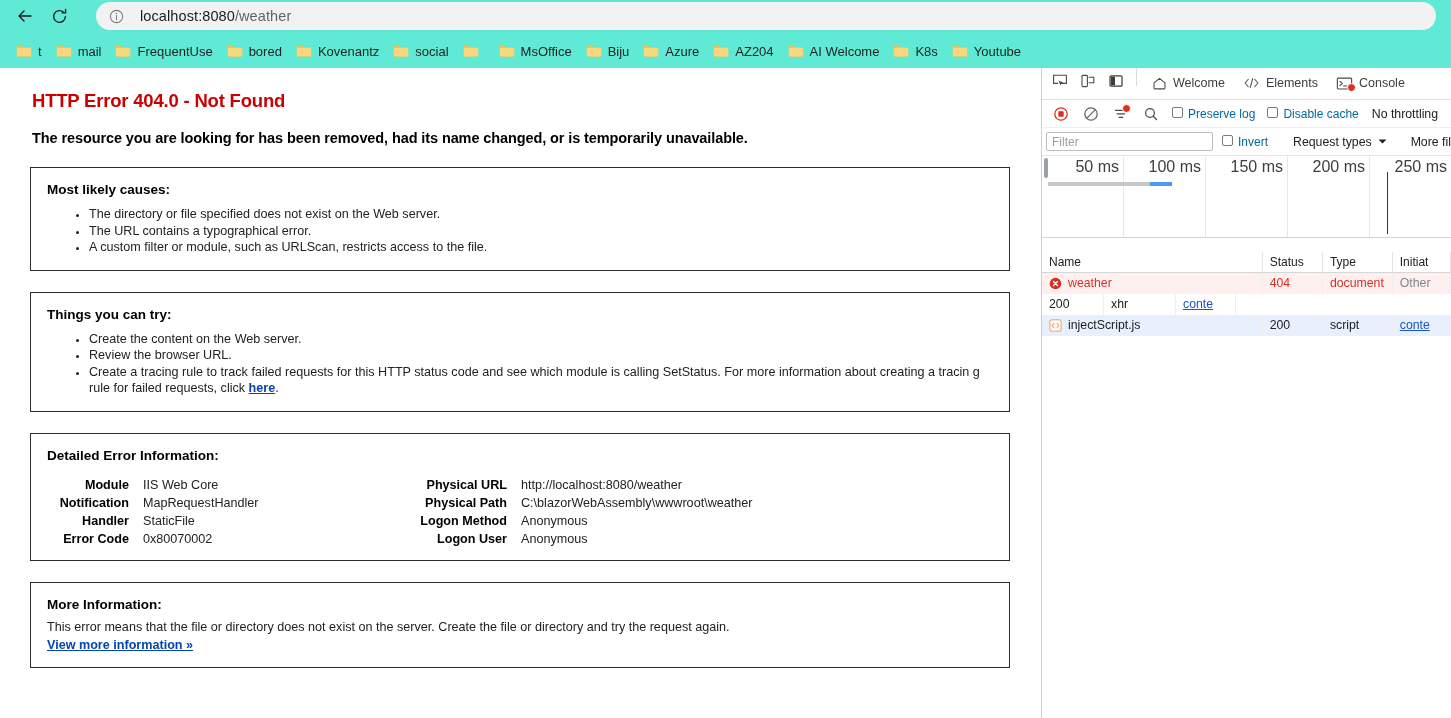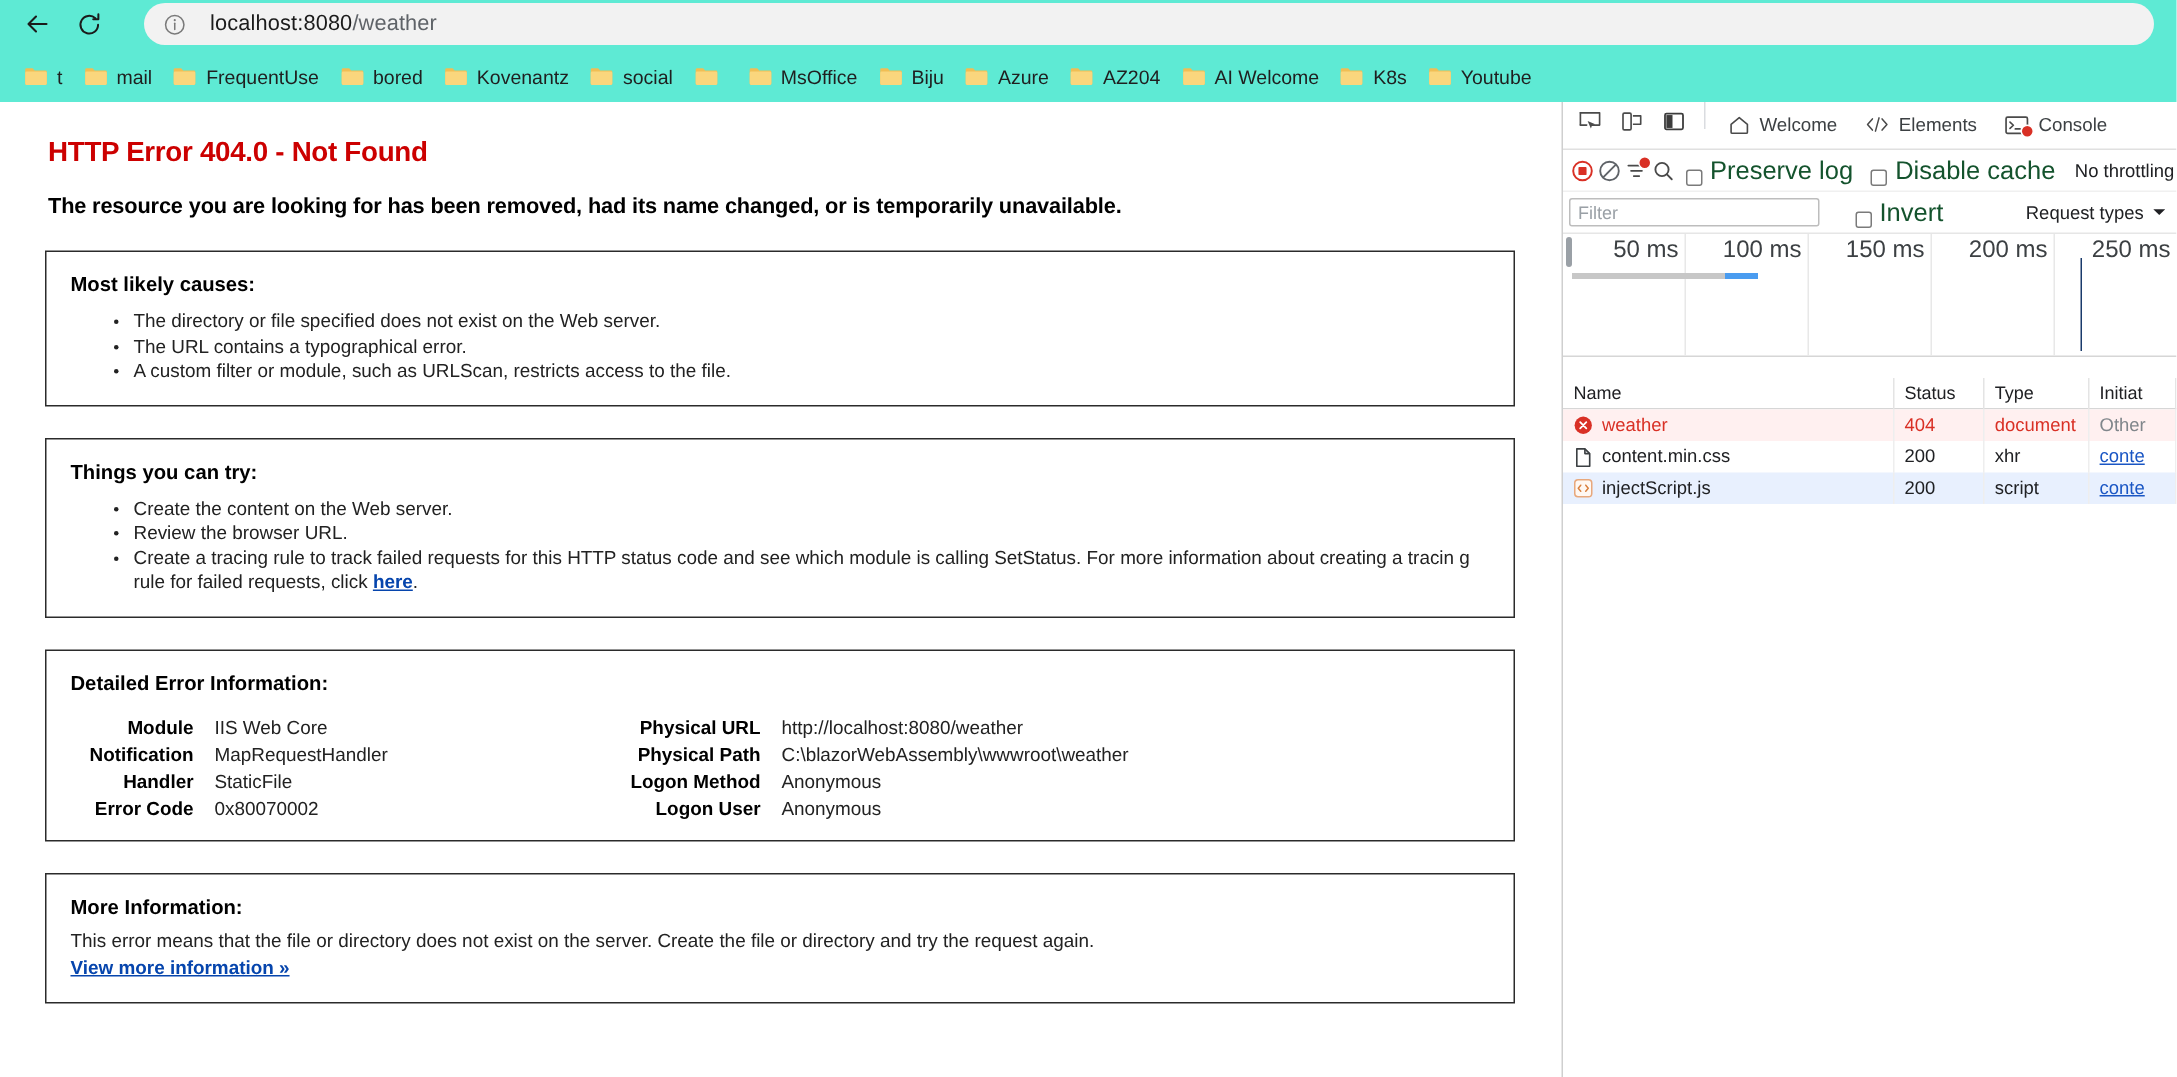--- a/index.html
+++ b/index.html
@@ -138,31 +138,31 @@
     height: 28px; display: flex; align-items: center;
     padding-left: 5px; border-bottom: 1px solid #f0f0f0;
     gap: 2px;
   }
   .chk {
     width: 11px; height: 11px; border: 1px solid #7a7a7a;
     border-radius: 2px; background: #fff; display: inline-block;
     margin-right: 5px; flex: 0 0 auto;
   }
   .chk-label {
-    display: flex; align-items: flex-end; font-size: 17px;
-    color: #14532d; cursor: pointer; padding: 0 5px; white-space: nowrap;
+    display: flex; align-items: flex-start; font-size: 12px;
+    color: #0369a1; cursor: pointer; padding: 0 5px; white-space: nowrap;
   }
   .throttle {
     font-size: 12.3px; color: #202124; padding: 0 6px;
     cursor: pointer; white-space: nowrap;
   }
 
   #dt-filterbar {
     height: 28px; display: flex; align-items: center;
-    padding: 0 4px; border-bottom: 1px solid #e6e6e6; gap: 19px;
+    padding: 0 4px; border-bottom: 1px solid #e6e6e6; gap: 4px;
   }
   #filter-input {
     width: 167px; height: 19px; border: 1px solid #bdbdbd;
     border-radius: 2px; font-size: 12px; padding: 0 5px;
     font-family: "Liberation Sans", sans-serif; color: #202124;
     background: #fff; outline: none;
   }
   #filter-input::placeholder { color: #9aa0a6; }
   .vsep { width: 1px; height: 16px; background: #dadce0; margin: 0 4px; }
   .req-types {
@@ -562,27 +562,20 @@
       <circle cx="7" cy="7" r="6.2" fill="#d93025"></circle>
       <path d="M4.8 4.8l4.4 4.4M9.2 4.8L4.8 9.2" stroke="#fff" stroke-width="1.3" stroke-linecap="round"></path>
             </svg>
             <span>weather</span>
           </div>
           <div class="td col-status">404</div>
           <div class="td col-type">document</div>
           <div class="td col-init"><span class="init-plain">Other</span></div>
         </div>
         <div class="tr">
-          <div class="td col-name">
-            <svg class="file-icon" width="13" height="14" viewBox="0 0 13 14" fill="none">
-      <path d="M2.2 1.2h5.4l3.2 3.2v8.4H2.2z" stroke="#3c4043" stroke-width="1.1" stroke-linejoin="round" fill="#fff"></path>
-      <path d="M7.6 1.2v3.2h3.2" stroke="#3c4043" stroke-width="1.1" stroke-linejoin="round"></path>
-            </svg>
-            <span>content.min.css</span>
-          </div>
           <div class="td col-status">200</div>
           <div class="td col-type">xhr</div>
           <div class="td col-init"><span class="init-link">conte</span></div>
         </div>
         <div class="tr row-sel">
           <div class="td col-name">
             <svg class="file-icon" width="13" height="13" viewBox="0 0 14 14" fill="none">
       <rect x="0.9" y="0.9" width="12.2" height="12.2" rx="2.4" stroke="#e8a87c" stroke-width="1.1" fill="#fff8f3"></rect>
       <path d="M5.2 4.8L3.4 7l1.8 2.2M8.8 4.8L10.6 7l-1.8 2.2" stroke="#d9803f" stroke-width="1.05" stroke-linecap="round" stroke-linejoin="round"></path>
             </svg>

